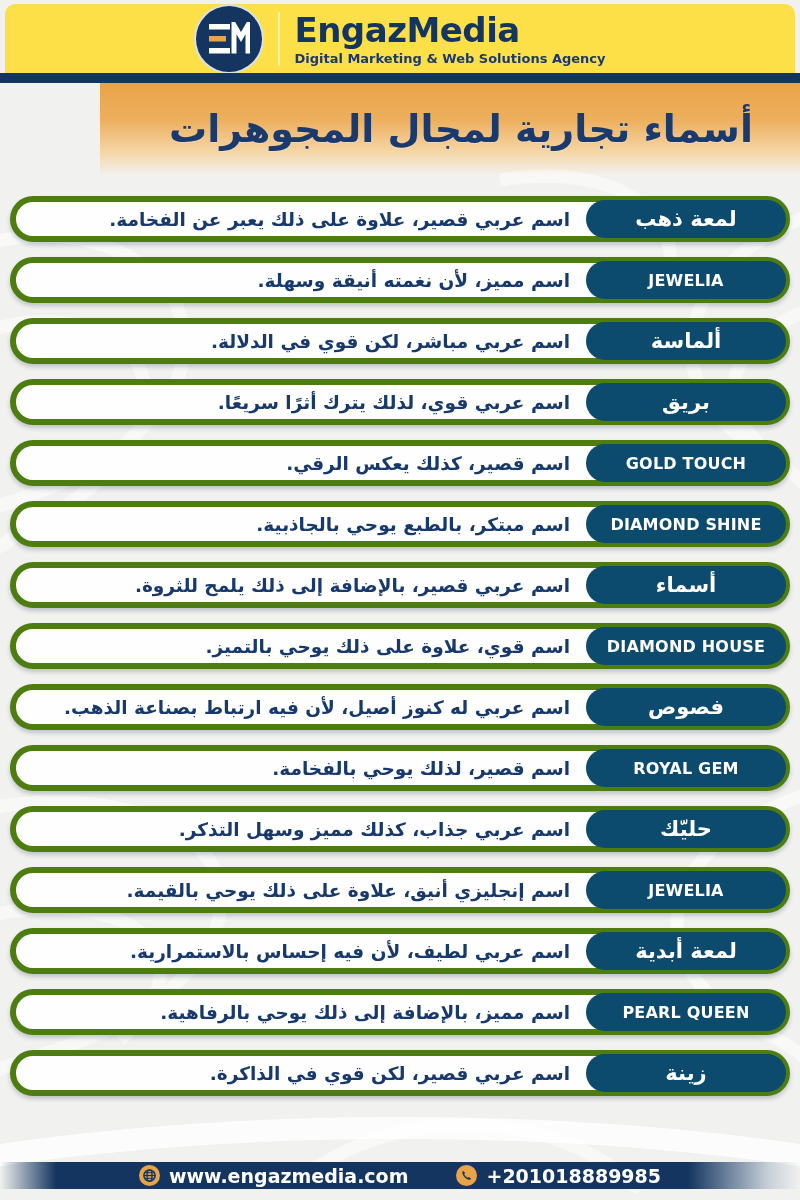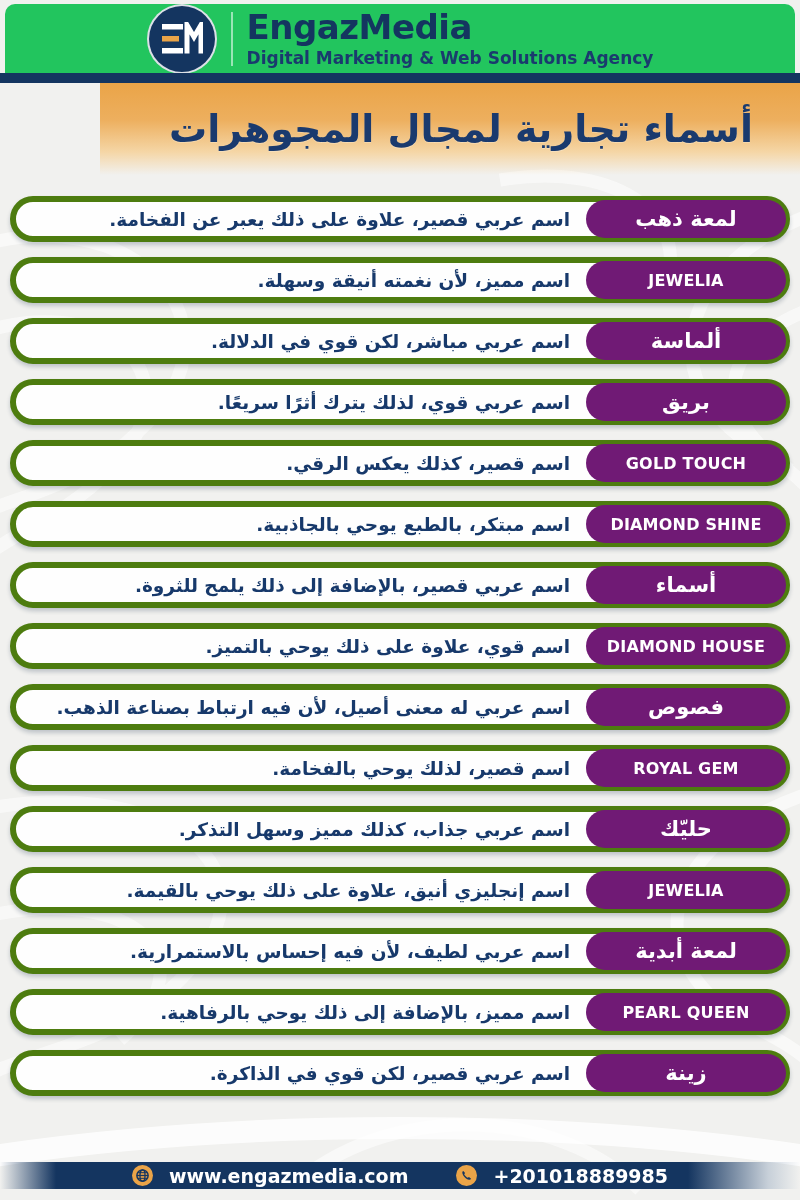--- a/index.html
+++ b/index.html
@@ -3,56 +3,56 @@
 <meta charset="utf-8">
 <style>
   html,body{margin:0;padding:0;}
   body{font-family:"DejaVu Sans",sans-serif;}
   #page{position:relative;width:800px;height:1200px;background:#F1F1EF;overflow:hidden;}
 
   
   #waves{position:absolute;inset:0;}
 
   
-  .orange-band{position:absolute;left:5px;right:5px;top:4px;height:69px;background:#22c55e;
+  .orange-band{position:absolute;left:5px;right:5px;top:4px;height:69px;background:#fde047;
     border-radius:10px 10px 0 0;display:flex;align-items:center;justify-content:center;}
   .navy-bar{position:absolute;left:0;right:0;top:73px;height:10px;background:#143560;}
   .logo-wrap{display:flex;align-items:center;gap:14px;}
   .logo-circle{width:66px;height:66px;border-radius:50%;background:#143560;
     border:2px solid rgba(255,255,255,.85);display:flex;align-items:center;justify-content:center;}
   .logo-divider{width:2px;height:54px;background:rgba(255,255,255,.55);}
   .brand-block{display:flex;flex-direction:column;justify-content:center;}
   .brand-name{font-size:34px;font-weight:bold;color:#143560;letter-spacing:-.5px;line-height:36px;}
-  .brand-tagline{font-size:17px;font-weight:bold;color:#1A3A6E;margin-top:3px;}
+  .brand-tagline{font-size:13px;font-weight:bold;color:#1A3A6E;margin-top:3px;}
 
   
   .title-box{position:absolute;left:100px;width:722px;top:83px;height:92px;
     background:linear-gradient(180deg,#EAA448 0%,#EDAF5E 40%,#F5D6A6 75%,rgba(245,233,214,0) 100%);
     display:flex;align-items:center;justify-content:center;}
   .page-title{direction:rtl;font-size:38px;font-weight:bold;color:#1A3A6E;white-space:nowrap;
     text-shadow:0 1px 0 rgba(255,255,255,.25);}
 
   
   .rows{position:absolute;top:196px;left:10px;right:10px;display:flex;flex-direction:column;gap:15px;}
   .row{position:relative;height:46px;box-sizing:border-box;background:#FEFEFE;
     border:6px solid #4d7c0f;border-radius:24px;
     box-shadow:0 3px 4px rgba(20,40,70,.22);}
-  .pill{position:absolute;right:-2px;top:-2px;bottom:-2px;width:200px;background:#701a75;
+  .pill{position:absolute;right:-2px;top:-2px;bottom:-2px;width:200px;background:#0c4a6e;
     border-radius:23px;display:flex;align-items:center;justify-content:center;color:#FFFFFF;
     font-weight:bold;}
   .pill.ar{font-size:21px;}
   .pill.en{font-size:16px;letter-spacing:.2px;}
   .desc{position:absolute;right:214px;left:16px;top:0;bottom:0;display:flex;align-items:center;
     direction:rtl;white-space:nowrap;color:#17396B;font-weight:bold;font-size:18.5px;}
 
   
   .footer-bar{position:absolute;left:0;right:0;top:1162px;height:27px;
     background:linear-gradient(90deg,rgba(20,53,96,0) 0%,#143560 7%,#143560 86%,rgba(120,145,175,.35) 96%,rgba(20,53,96,0) 100%);
     display:flex;align-items:center;justify-content:center;gap:48px;}
-  .footer-item{display:flex;align-items:center;gap:16px;color:#FFFFFF;font-weight:bold;font-size:19px;}
+  .footer-item{display:flex;align-items:center;gap:9px;color:#FFFFFF;font-weight:bold;font-size:19px;}
   .badge{width:21px;height:21px;border-radius:50%;background:#EAA448;display:flex;
     align-items:center;justify-content:center;flex:0 0 auto;}
 </style>
 </head>
 <body>
 
 <div id="page">
 
   <svg id="waves" width="800" height="1200" viewBox="0 0 800 1200" fill="none" xmlns="http://www.w3.org/2000/svg">
     <g stroke="#FFFFFF" stroke-width="13" fill="none" opacity="0.55">
@@ -123,21 +123,21 @@
     </div>
     <div class="row">
       <div class="desc">اسم عربي قصير، بالإضافة إلى ذلك يلمح للثروة.</div>
       <div class="pill ar">أسماء</div>
     </div>
     <div class="row">
       <div class="desc">اسم قوي، علاوة على ذلك يوحي بالتميز.</div>
       <div class="pill en">DIAMOND HOUSE</div>
     </div>
     <div class="row">
-      <div class="desc">اسم عربي له معنى أصيل، لأن فيه ارتباط بصناعة الذهب.</div>
+      <div class="desc">اسم عربي له كنوز أصيل، لأن فيه ارتباط بصناعة الذهب.</div>
       <div class="pill ar">فصوص</div>
     </div>
     <div class="row">
       <div class="desc">اسم قصير، لذلك يوحي بالفخامة.</div>
       <div class="pill en">ROYAL GEM</div>
     </div>
     <div class="row">
       <div class="desc">اسم عربي جذاب، كذلك مميز وسهل التذكر.</div>
       <div class="pill ar">حليّك</div>
     </div>

